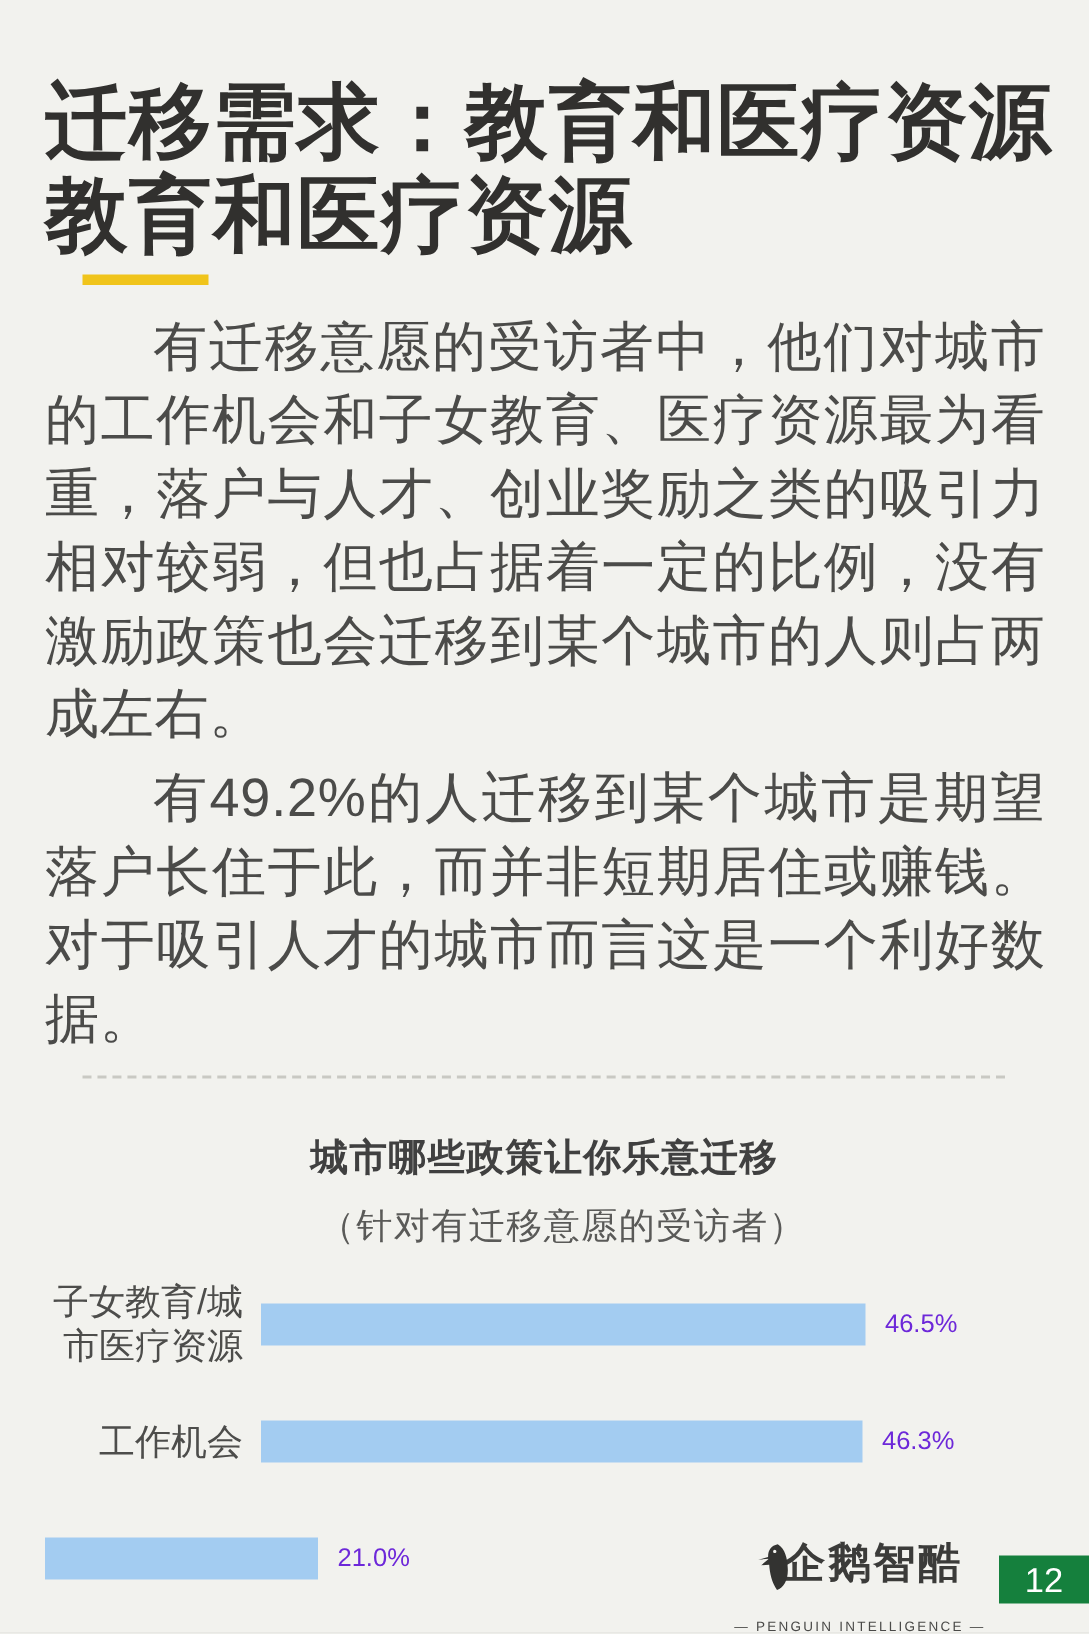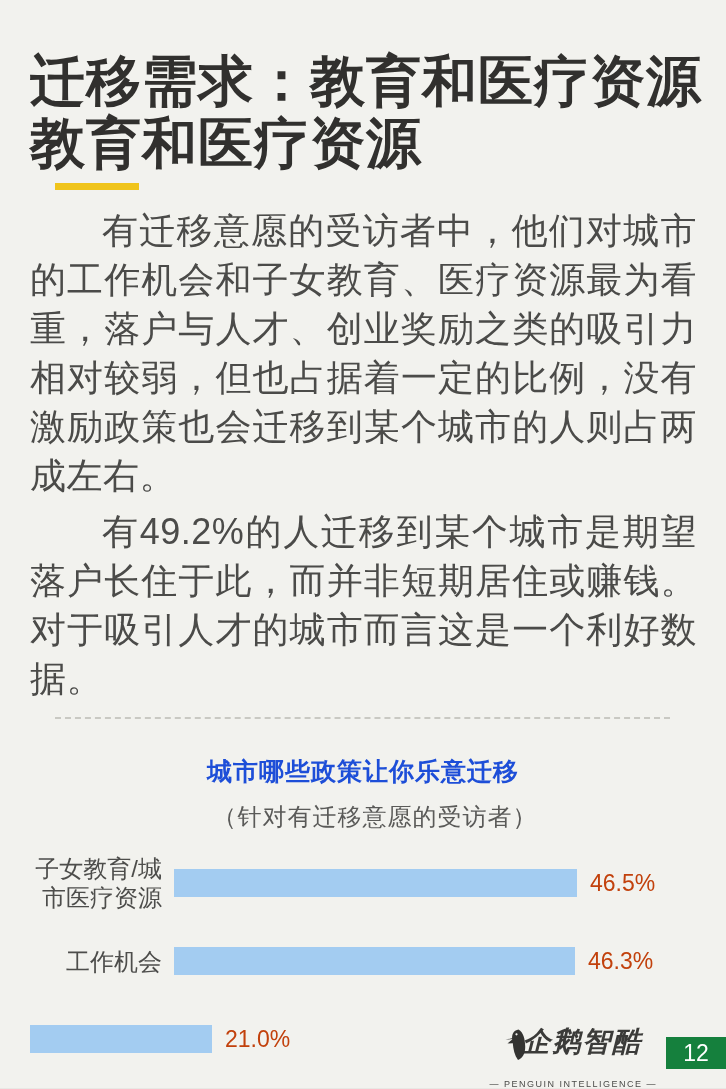--- a/index.html
+++ b/index.html
@@ -51,21 +51,21 @@
     margin: 14px 56px 0 55px;
     border-top: 2px dashed #c9c9c3;
   }
 
   
   .chart { margin-top: 36px; }
   .chart-title {
     text-align: center;
     font-size: 25px;
     font-weight: bold;
-    color: #1d4ed8;
+    color: #404040;
     letter-spacing: 1px;
   }
   .chart-subtitle {
     text-align: center;
     font-size: 24px;
     color: #5a5a58;
     margin-top: 13px;
     letter-spacing: 1px;
     padding-left: 24px;
   }
@@ -91,22 +91,22 @@
     display: flex;
     align-items: center;
     flex: 1 1 auto;
   }
   .bar {
     height: 28px;
     background: #a3ccf1;
   }
   .bar-value {
     margin-left: 13px;
-    font-size: 23px;
-    color: #c2410c;
+    font-size: 17px;
+    color: #6d28d9;
     text-align: center;
   }
 
   .chart-source {
     text-align: right;
     padding-right: 66px;
     margin-top: 2px;
     font-size: 20px;
     color: #737373;
     letter-spacing: 0.5px;
@@ -122,21 +122,20 @@
   }
   .logo {
     display: flex;
     flex-direction: column;
     align-items: center;
     margin-right: 9px;
   }
   .logo-main {
     display: flex;
     align-items: flex-end;
-    font-style: italic;
   }
   .penguin-icon {
     width: 24px;
     height: 32px;
     margin-right: -6px;
     transform: translateY(3px);
   }
   .logo-text {
     font-size: 28px;
     font-weight: bold;

